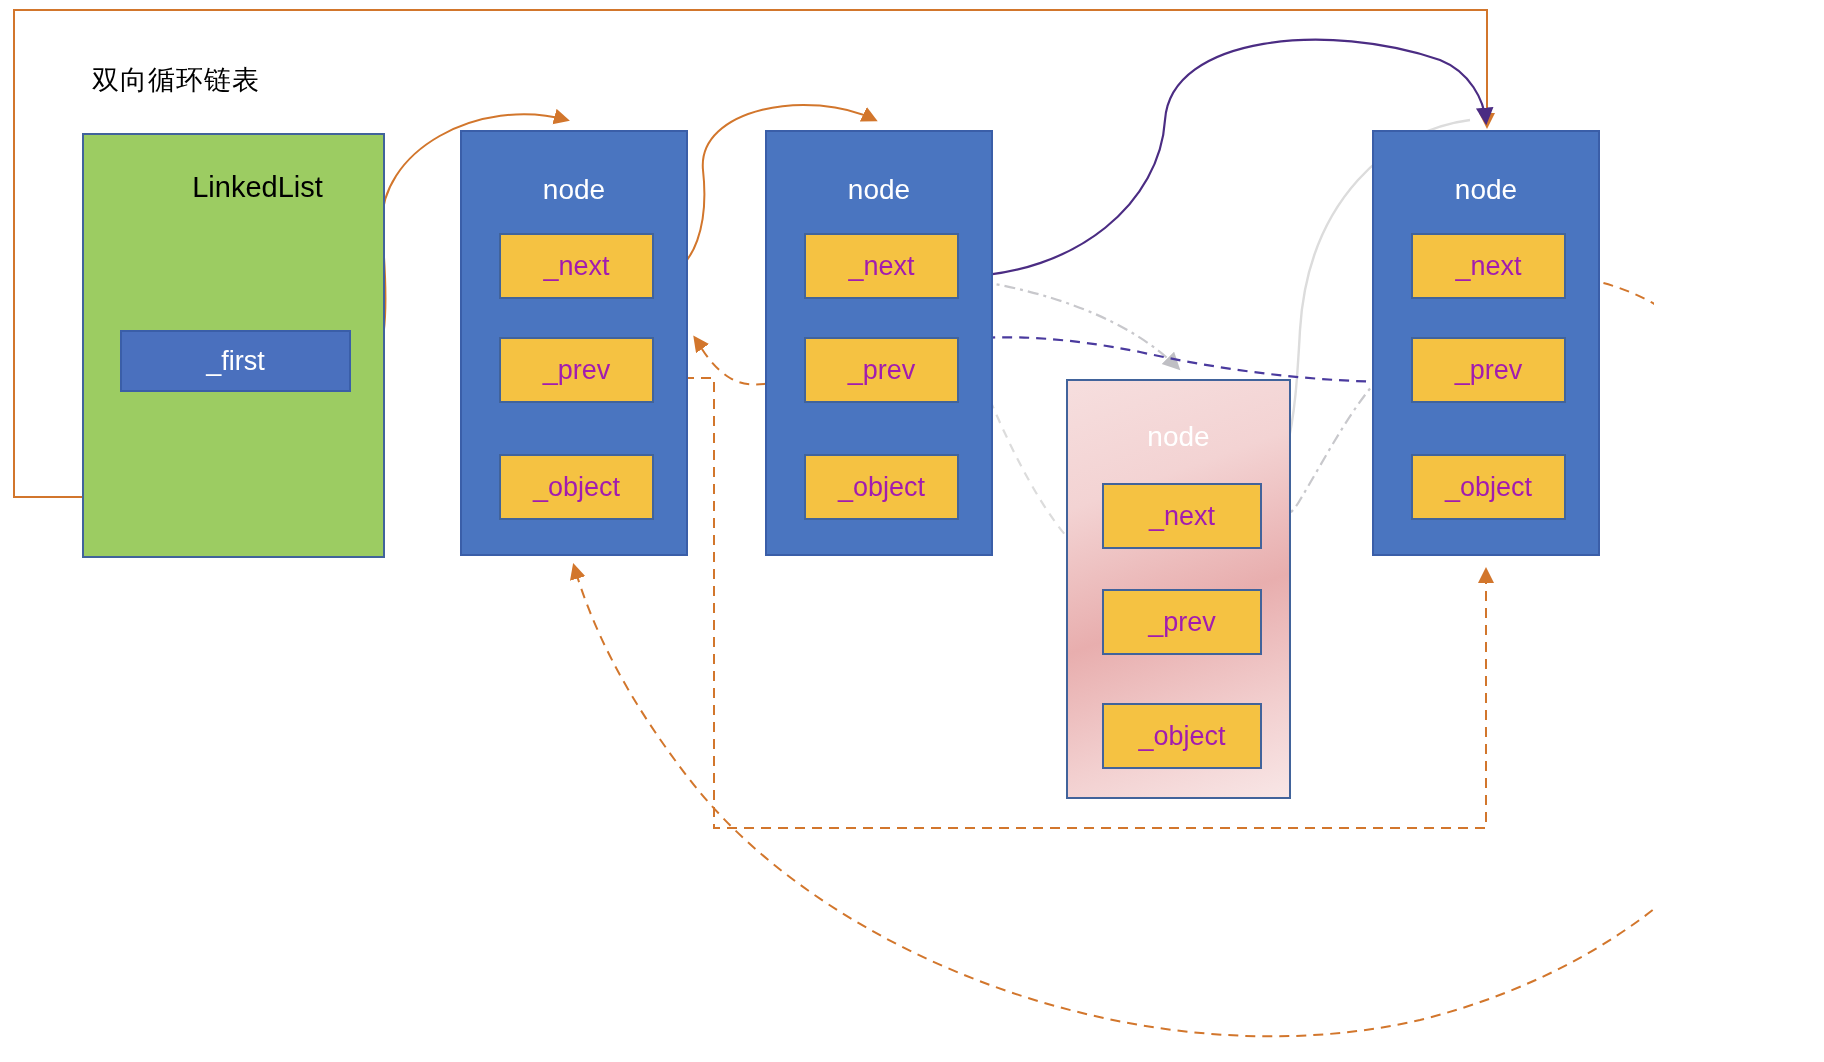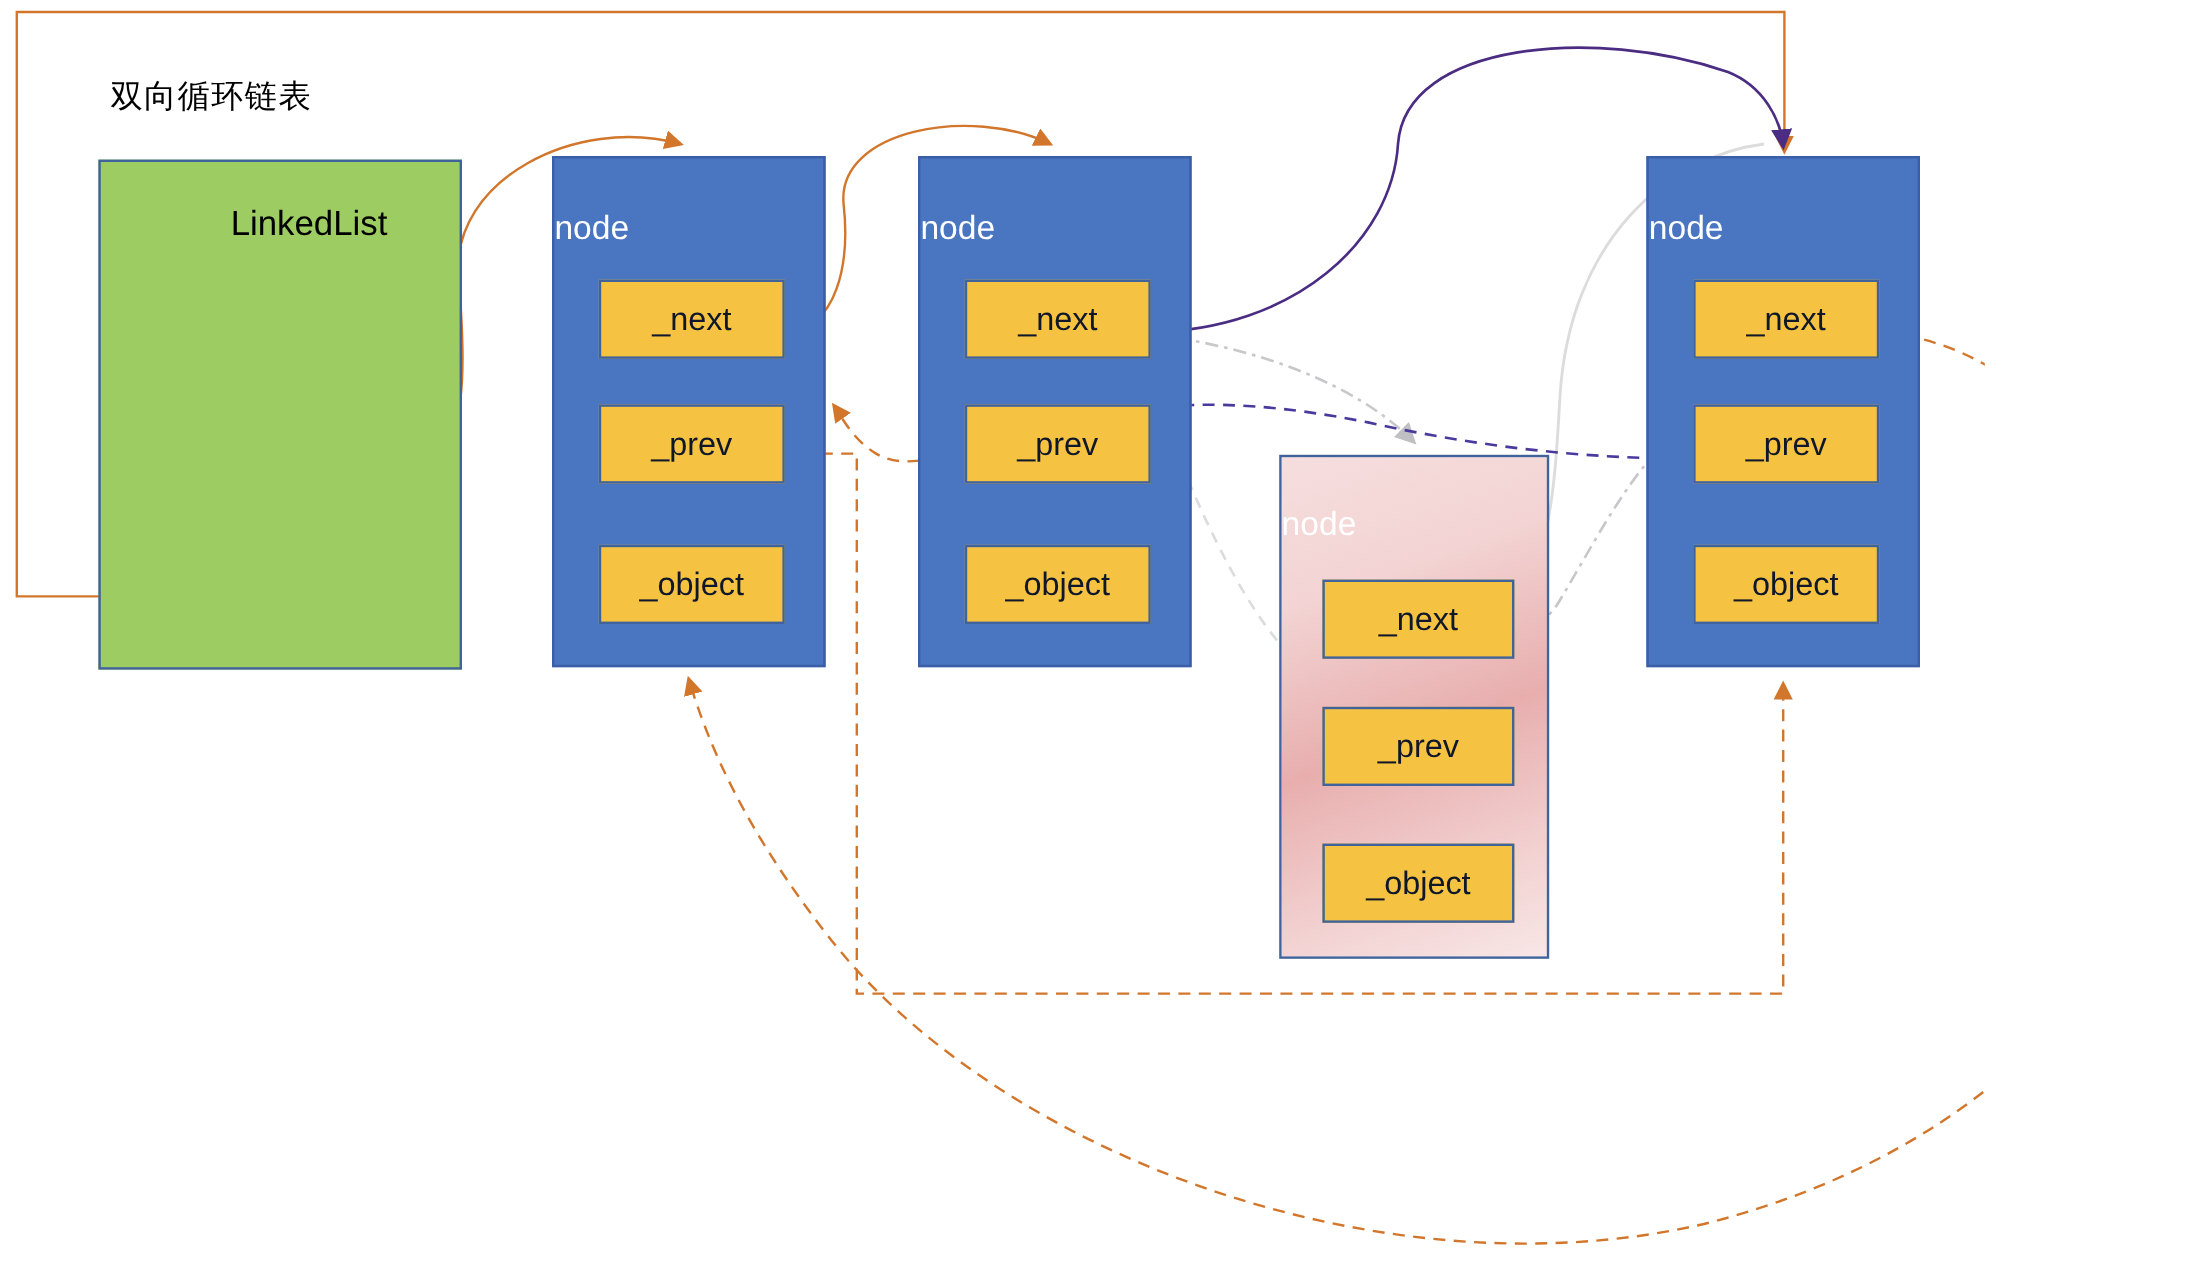--- a/index.html
+++ b/index.html
@@ -86,33 +86,33 @@
   }
   .node-box.pink {
     background: linear-gradient(160deg,#F6DEDE 0%, #F3D3D3 26%, #E8AEAE 55%, #F2CFCF 80%, #F8E6E6 100%);
     border: 2px solid #41639B;
   }
   .node-title {
     position: absolute;
     left: 0;
     top: 42px;
     width: 100%;
-    text-align: left;
+    text-align: center;
     font-size: 28px;
     color: #ffffff;
   }
   .node-field {
     position: absolute;
     left: 37px;
     width: 155px;
     height: 66px;
     background: #F5C242;
     border: 2px solid #41639B;
     box-sizing: border-box;
-    color: #0f172a;
+    color: #a21caf;
     font-size: 27px;
     display: flex;
     align-items: center;
     justify-content: center;
   }
   .nf0 { top: 101px; }
   .nf1 { top: 205px; }
   .nf2 { top: 322px; }
 
   #node1 { left: 460px; top: 130px; }
@@ -173,20 +173,21 @@
 
     <path d="M 650,378 L 714,378 L 714,828 L 1486,828 L 1486,570" fill="none" stroke="#D2762C" stroke-width="2" stroke-dasharray="10 7" marker-end="url(#ar-orange)"></path>
 
     <path d="M 1570,277 C 1700,290 1800,420 1810,610 C 1818,790 1660,960 1420,1020 C 1150,1082 830,960 690,780 C 620,690 590,620 574,566" fill="none" stroke="#D2762C" stroke-width="2" stroke-dasharray="10 7" marker-end="url(#ar-orange)"></path>
   </svg>
 
   <div class="title-text">双向循环链表</div>
 
   <div class="ll-box">
     <div class="ll-title">LinkedList</div>
+    <div class="ll-field ll-f1">_first</div>
   </div>
 
   <div class="node-box" id="node1">
     <div class="node-title">node</div>
     <div class="node-field nf0">_next</div>
     <div class="node-field nf1">_prev</div>
     <div class="node-field nf2">_object</div>
   </div>
 
   <div class="node-box" id="node2">

